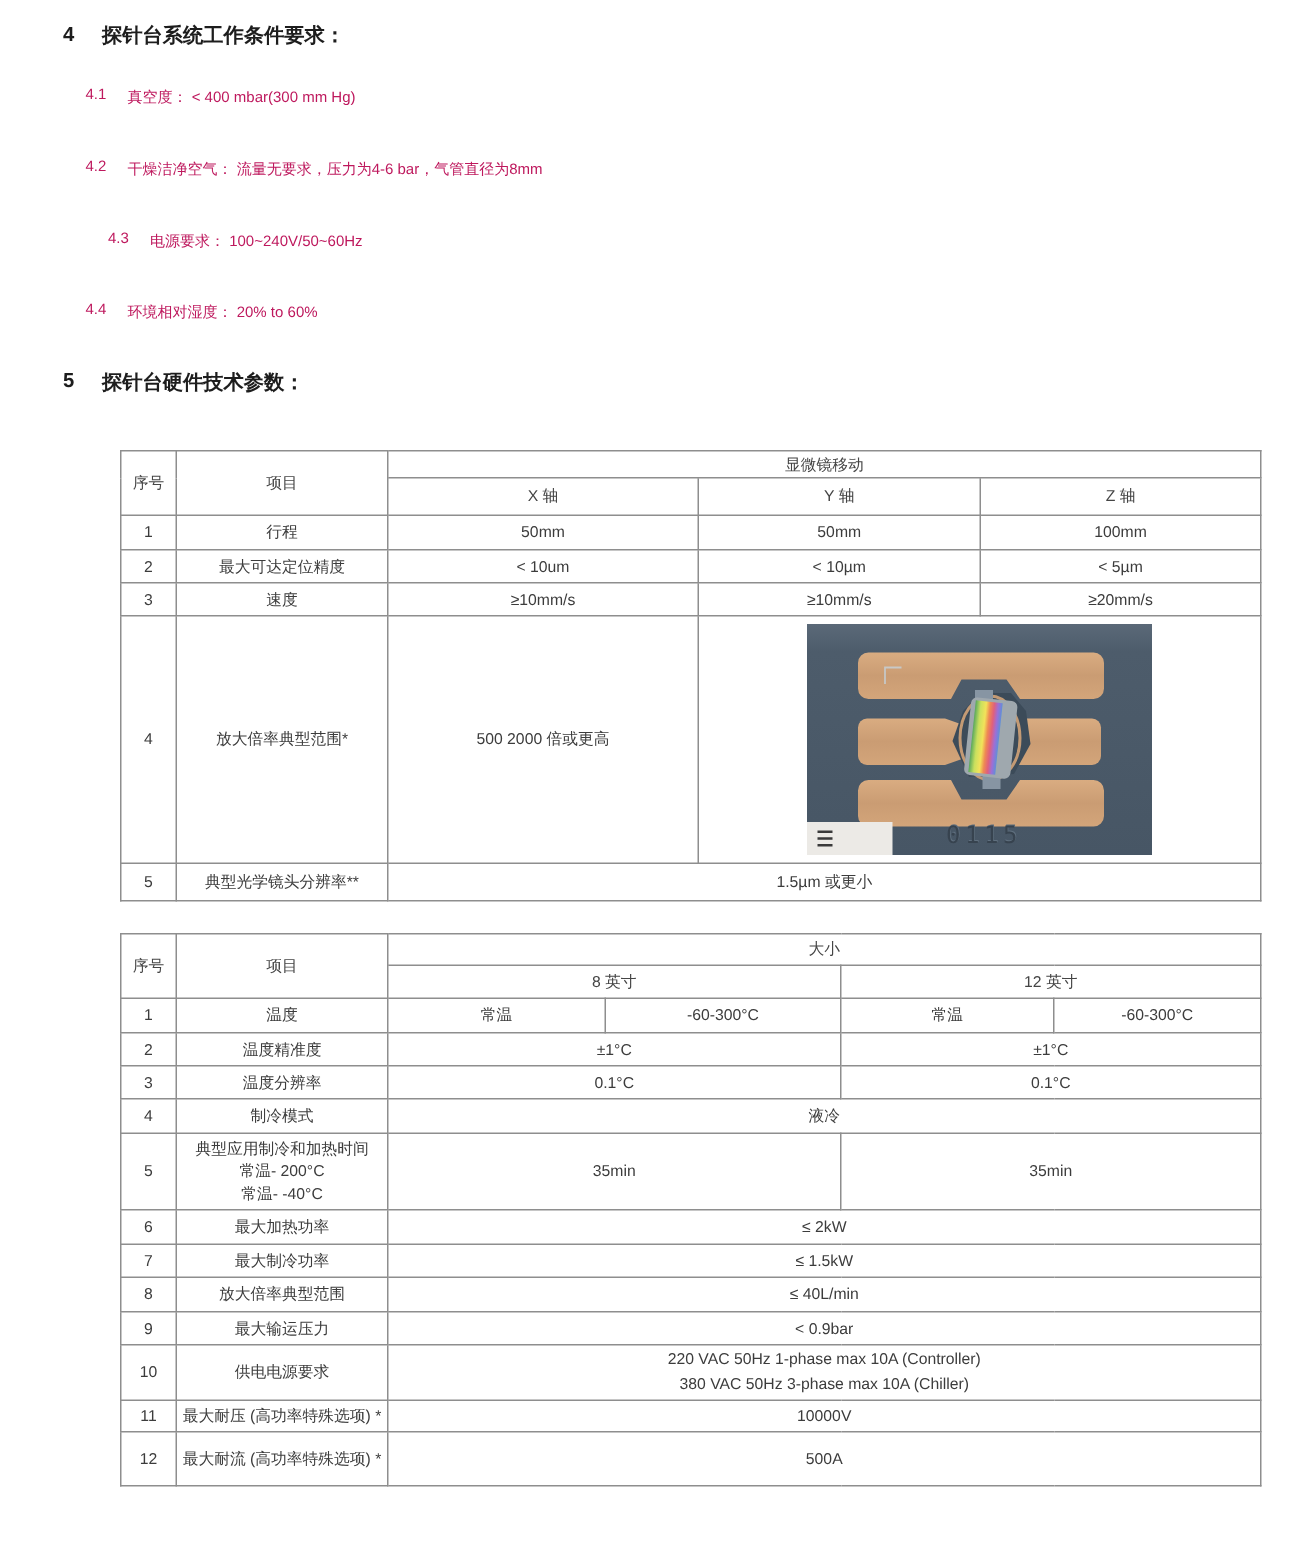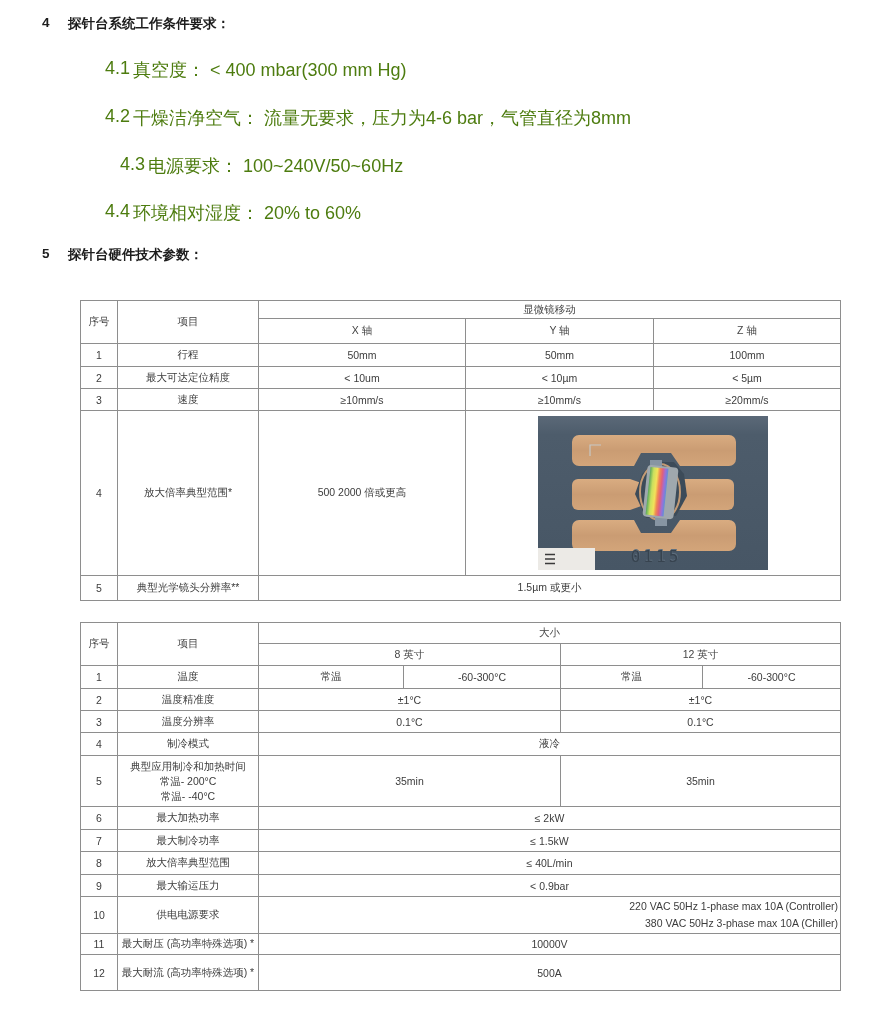--- a/index.html
+++ b/index.html
@@ -3,30 +3,30 @@
 <meta charset="utf-8">
 <style>
   html,body{margin:0;padding:0;}
   body{
     width:869px;height:1027px;background:#ffffff;position:relative;
     font-family:"Liberation Sans","DejaVu Sans",sans-serif;color:#2b2b2b;
   }
   .abs{position:absolute;}
   .sec-heading{font-weight:bold;font-size:13.5px;color:#1d1d1d;display:flex;}
   .sec-heading .sec-num{width:26px;flex:0 0 26px;}
-  .req-item{font-size:18px;color:#4d7c0f;display:flex;margin-left:48px;}
+  .req-item{font-size:10px;color:#be185d;display:flex;}
   .req-item .item-num{width:28px;flex:0 0 28px;}
   table.spec{border-collapse:collapse;table-layout:fixed;width:760px;}
   table.spec td{
     border:1px solid #8e8e8e;text-align:center;vertical-align:middle;
     font-size:10.5px;color:#3c3c3c;padding:0 2px;overflow:hidden;
   }
   table.spec td.hd{color:#454545;}
   .ml div{line-height:15px;}
-  .ml2 div{line-height:17px;text-align:right;}
+  .ml2 div{line-height:17px;}
   .photo-cell{padding:0;}
   .photo-wrap{display:inline-block;vertical-align:middle;line-height:0;}
 </style>
 </head>
 <body>
 
 <div>
 
   <div class="abs sec-heading" style="top:15px;left:42px;">
     <span class="sec-num">4</span>

